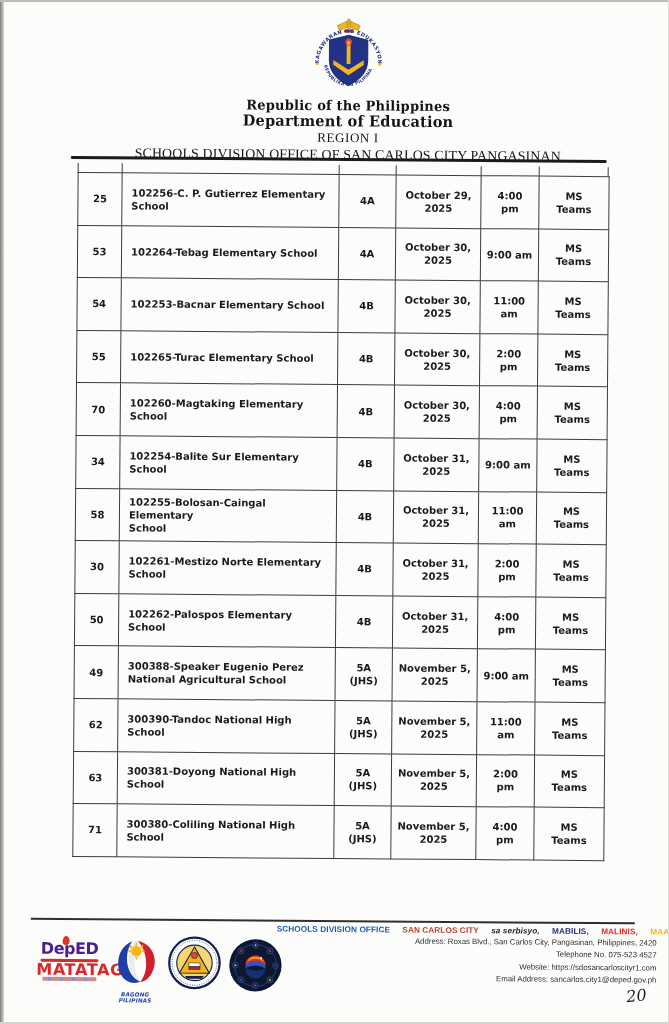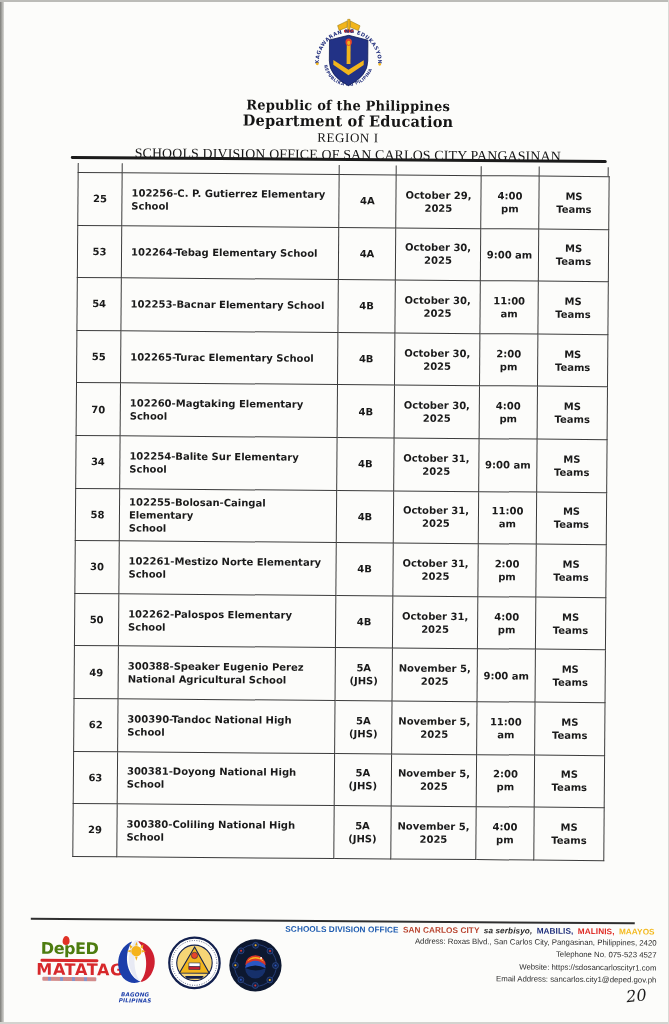--- a/index.html
+++ b/index.html
@@ -48,27 +48,27 @@
     text-align:center;vertical-align:middle;
     white-space:pre-line;padding:2px 3px;
   }
   table.sched tr{height:52.6px;}
   table.sched td.c-school{text-align:left;padding-left:9px;padding-right:6px;}
 
   
   .footer-rule{position:absolute;left:34px;top:920px;width:604px;height:2px;background:#2f2f2f;}
   .office-block{position:absolute;right:9px;top:925px;width:380px;text-align:right;}
   .office-line{font-size:8.2px;font-weight:bold;letter-spacing:.1px;white-space:nowrap;}
-  .office-line span{padding-right:2px;}
+  .office-line span{padding-right:10px;}
   .contact{font-size:7.8px;color:#2d2d2d;line-height:11.4px;margin-top:1px;}
 
   .logo{position:absolute;text-align:center;}
   .logo-deped{left:40px;top:942px;width:66px;}
   .deped-word{position:relative;display:inline-block;
-    font-family:"DejaVu Sans",sans-serif;font-weight:bold;font-size:16px;color:#4d7c0f;
+    font-family:"DejaVu Sans",sans-serif;font-weight:bold;font-size:16px;color:#4c1d95;
     letter-spacing:-0.5px;line-height:18px;}
   .deped-flame{position:absolute;left:26px;top:-4px;width:7px;height:9px;background:#e03226;
     border-radius:50% 50% 50% 50%/60% 60% 40% 40%;transform:rotate(2deg);}
   .deped-underline{width:58px;height:2.5px;background:#d7282b;margin:1px auto 2px auto;border-radius:2px;}
   .matatag-word{font-family:"DejaVu Sans",sans-serif;font-weight:bold;font-size:16px;
     color:#d7282b;letter-spacing:.6px;line-height:11px;}
   .deped-tagline{margin:2px auto 0 auto;width:54px;height:4px;
     background:repeating-linear-gradient(to right,#b03030 0 6px,#2a3f9e 6px 9px,#b03030 9px 12px);
     opacity:.55;border-radius:1px;}
   .logo-bagong{left:110px;top:938px;width:58px;}
@@ -292,21 +292,21 @@
 (JHS)</td>
         <td class="c-date">November 5,
 2025</td>
         <td class="c-time">2:00
 pm</td>
         <td class="c-platform">MS
 Teams</td>
       </tr>
 
       <tr>
-        <td class="c-no">29</td>
+        <td class="c-no">71</td>
         <td class="c-school">300380-Coliling National High
 School</td>
         <td class="c-batch">5A
 (JHS)</td>
         <td class="c-date">November 5,
 2025</td>
         <td class="c-time">4:00
 pm</td>
         <td class="c-platform">MS
 Teams</td>

